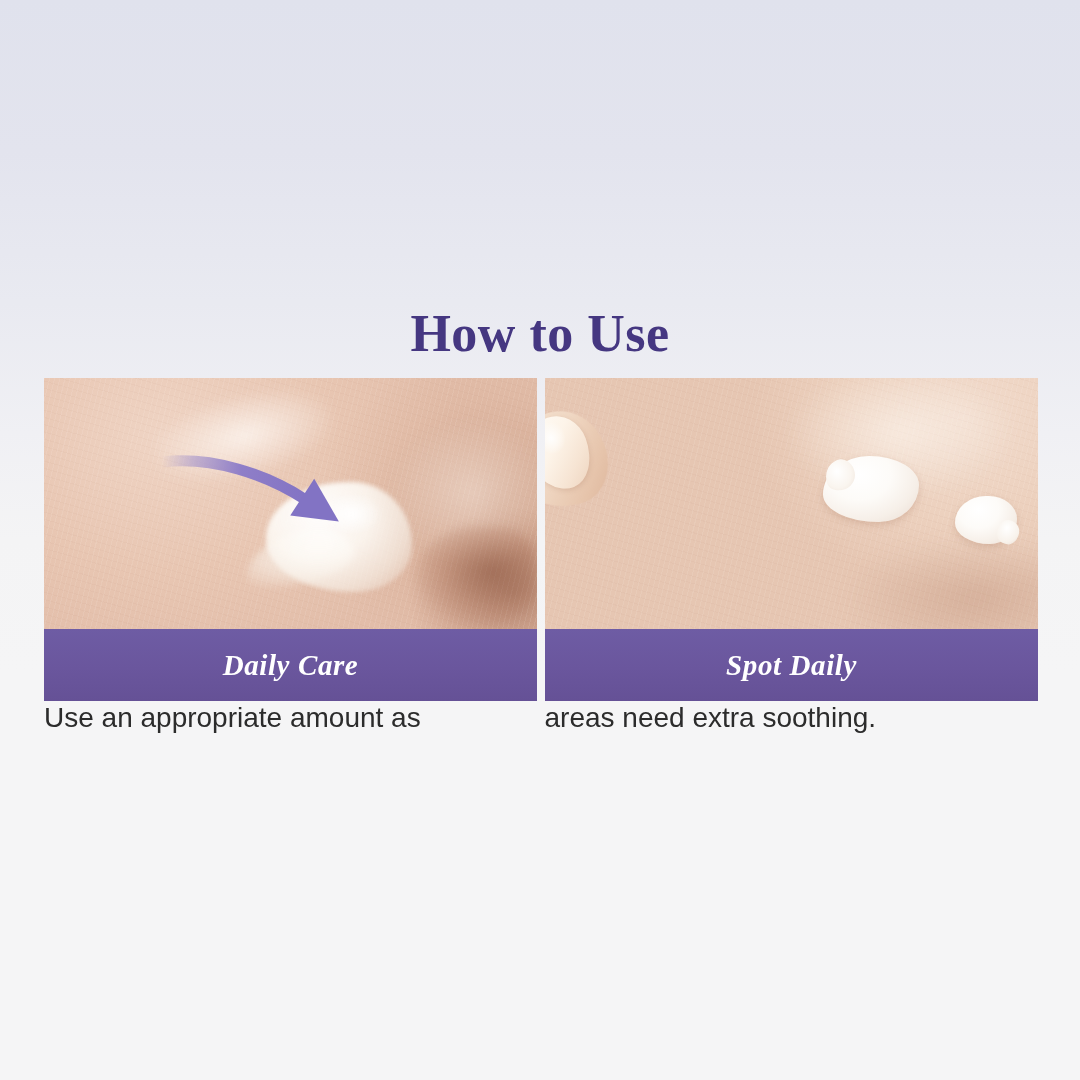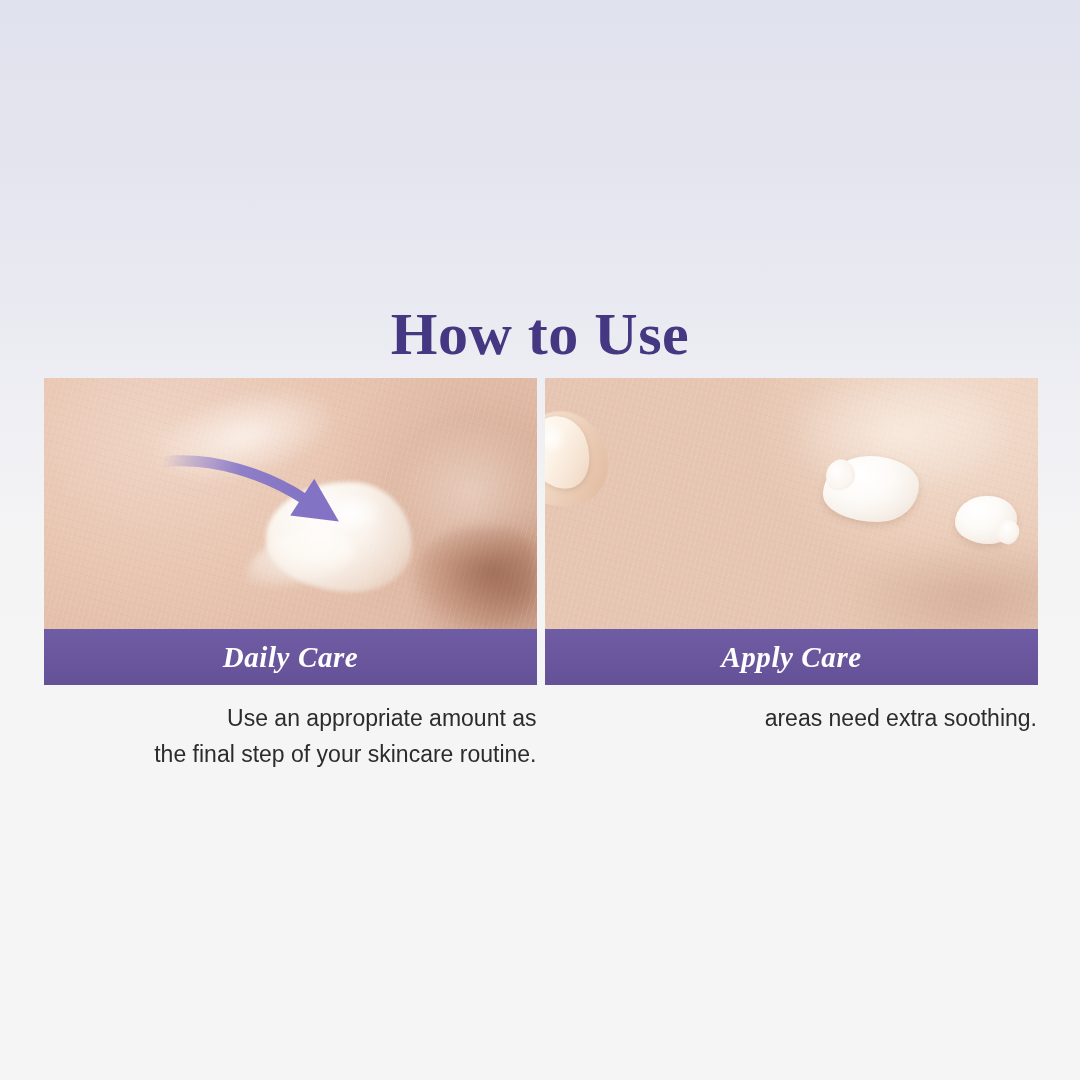--- a/index.html
+++ b/index.html
@@ -30,21 +30,21 @@
 
   
   .page-title {
     position: absolute;
     left: 0;
     top: 254px;
     width: 1080px;
     text-align: center;
     font-family: "Liberation Serif", "DejaVu Serif", serif;
     font-weight: bold;
-    font-size: 60px;
+    font-size: 52px;
     line-height: 96px;
     letter-spacing: 0.5px;
     color: #453781;
     margin-top: 32px;
   }
 
   
   .cards {
     position: absolute;
     left: 44px;
@@ -233,21 +233,21 @@
     right: -2px; bottom: 0px;
     width: 22px; height: 24px;
     border-radius: 50% 56% 44% 50% / 48% 50% 50% 52%;
     background: radial-gradient(ellipse at 40% 35%, #ffffff 0%, #f8f2eb 65%, #ebdfd4 100%);
     transform: rotate(18deg);
   }
 
   
   .label-bar {
     width: 493px;
-    height: 56px;
+    height: 72px;
     background: linear-gradient(180deg, #6e5ca4 0%, #6a569d 55%, #655196 100%);
     display: flex;
     align-items: center;
     justify-content: center;
   }
   .label-bar .label-text {
     font-family: "Liberation Serif", "DejaVu Serif", serif;
     font-style: italic;
     font-weight: bold;
     font-size: 29px;
@@ -259,23 +259,23 @@
   .captions {
     position: absolute;
     left: 44px;
     top: 700px;
     width: 993px;
     display: flex;
     gap: 8px;
   }
   .caption {
     width: 493px;
-    text-align: right;
+    text-align: left;
     font-family: "Liberation Sans", sans-serif;
-    font-size: 23px;
+    font-size: 28px;
     line-height: 36px;
     color: #2c2c2c;
   }
   .caption .line {
     display: block;
     white-space: nowrap;
   }
 </style>
 </head>
 <body>
@@ -339,30 +339,29 @@
           <div class="peak"></div>
         </div>
 
         <div class="dollop dollop-2">
           <div class="body"></div>
           <div class="peak"></div>
         </div>
       </div>
 
       <div class="label-bar">
-        <span class="label-text">Apply Care</span>
+        <span class="label-text">Spot Daily</span>
       </div>
     </div>
   </div>
 
   <div class="captions">
 
     <div class="caption">
       <span class="line">Use an appropriate amount as</span>
-      <span class="line">the final step of your skincare routine.</span>
     </div>
 
     <div class="caption">
       <span class="line">areas need extra soothing.</span>
     </div>
   </div>
 
 </div>
 
 </body></html>

